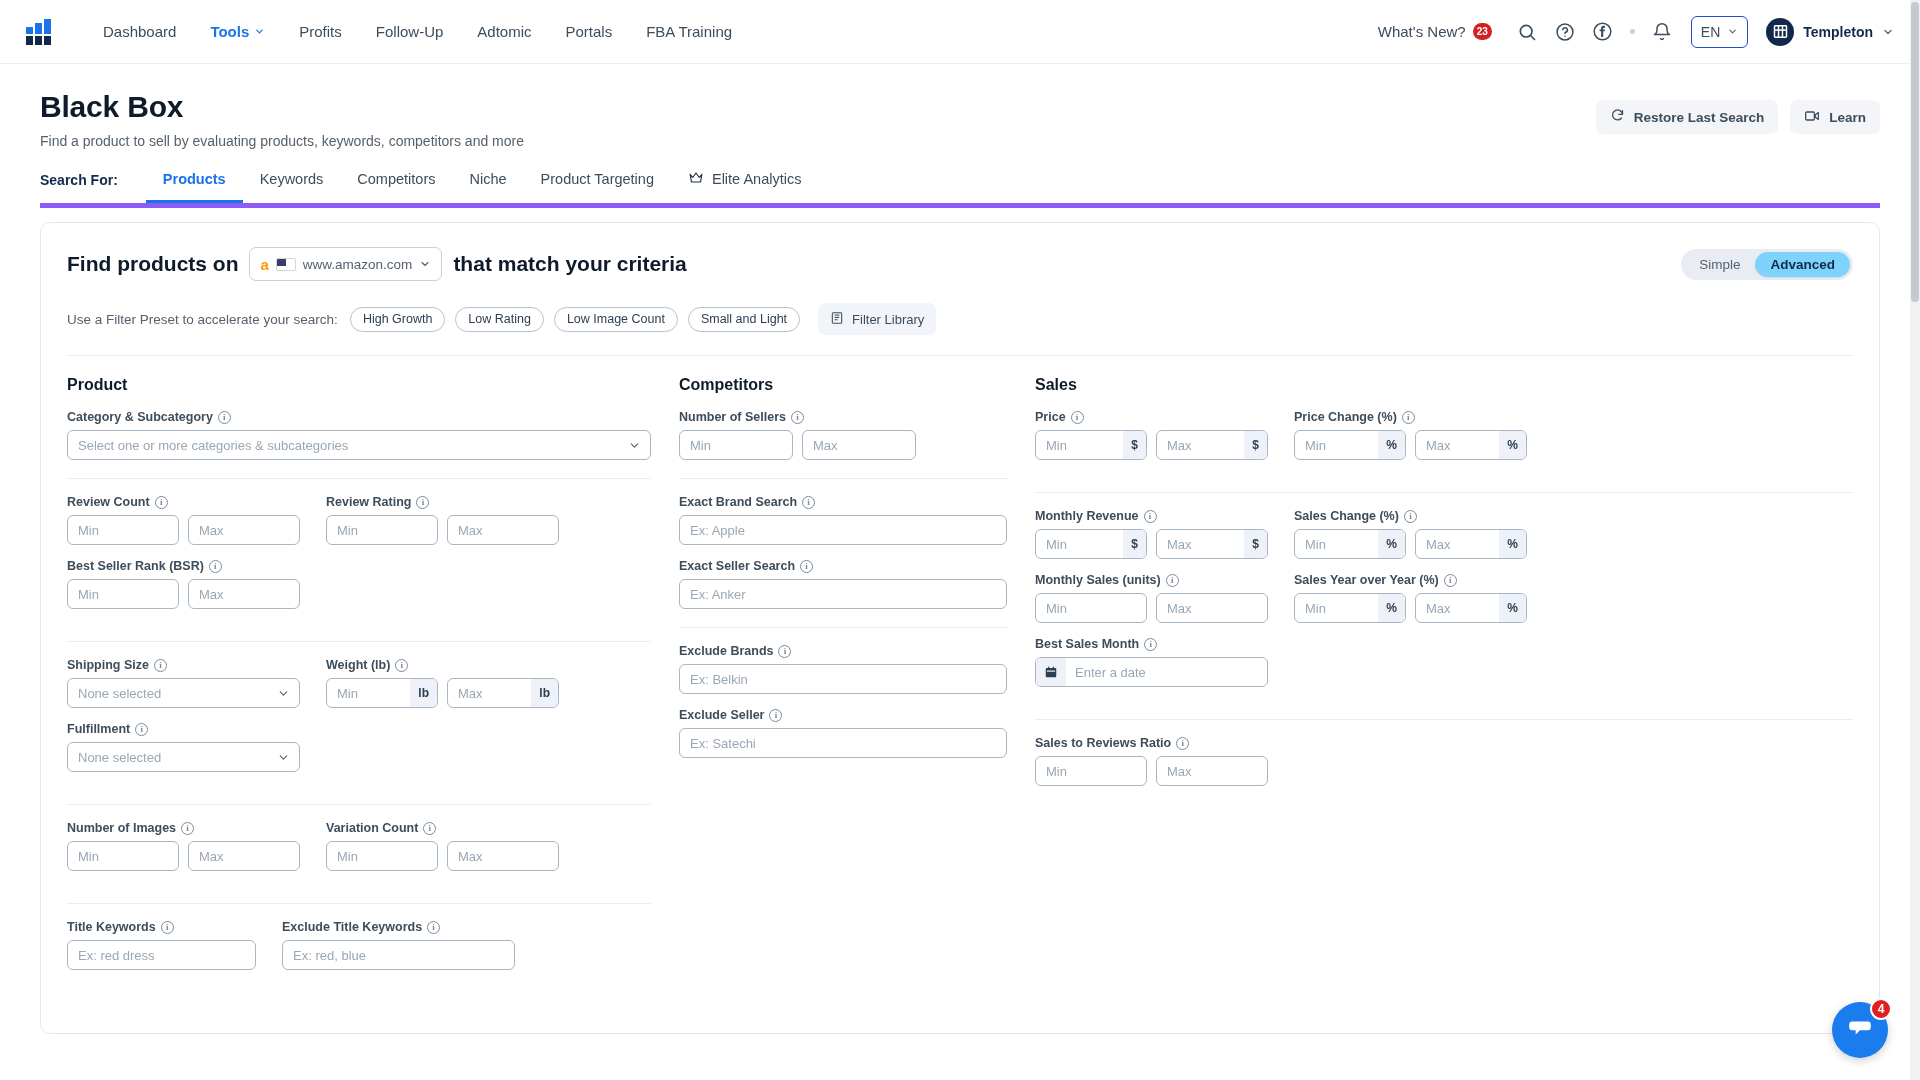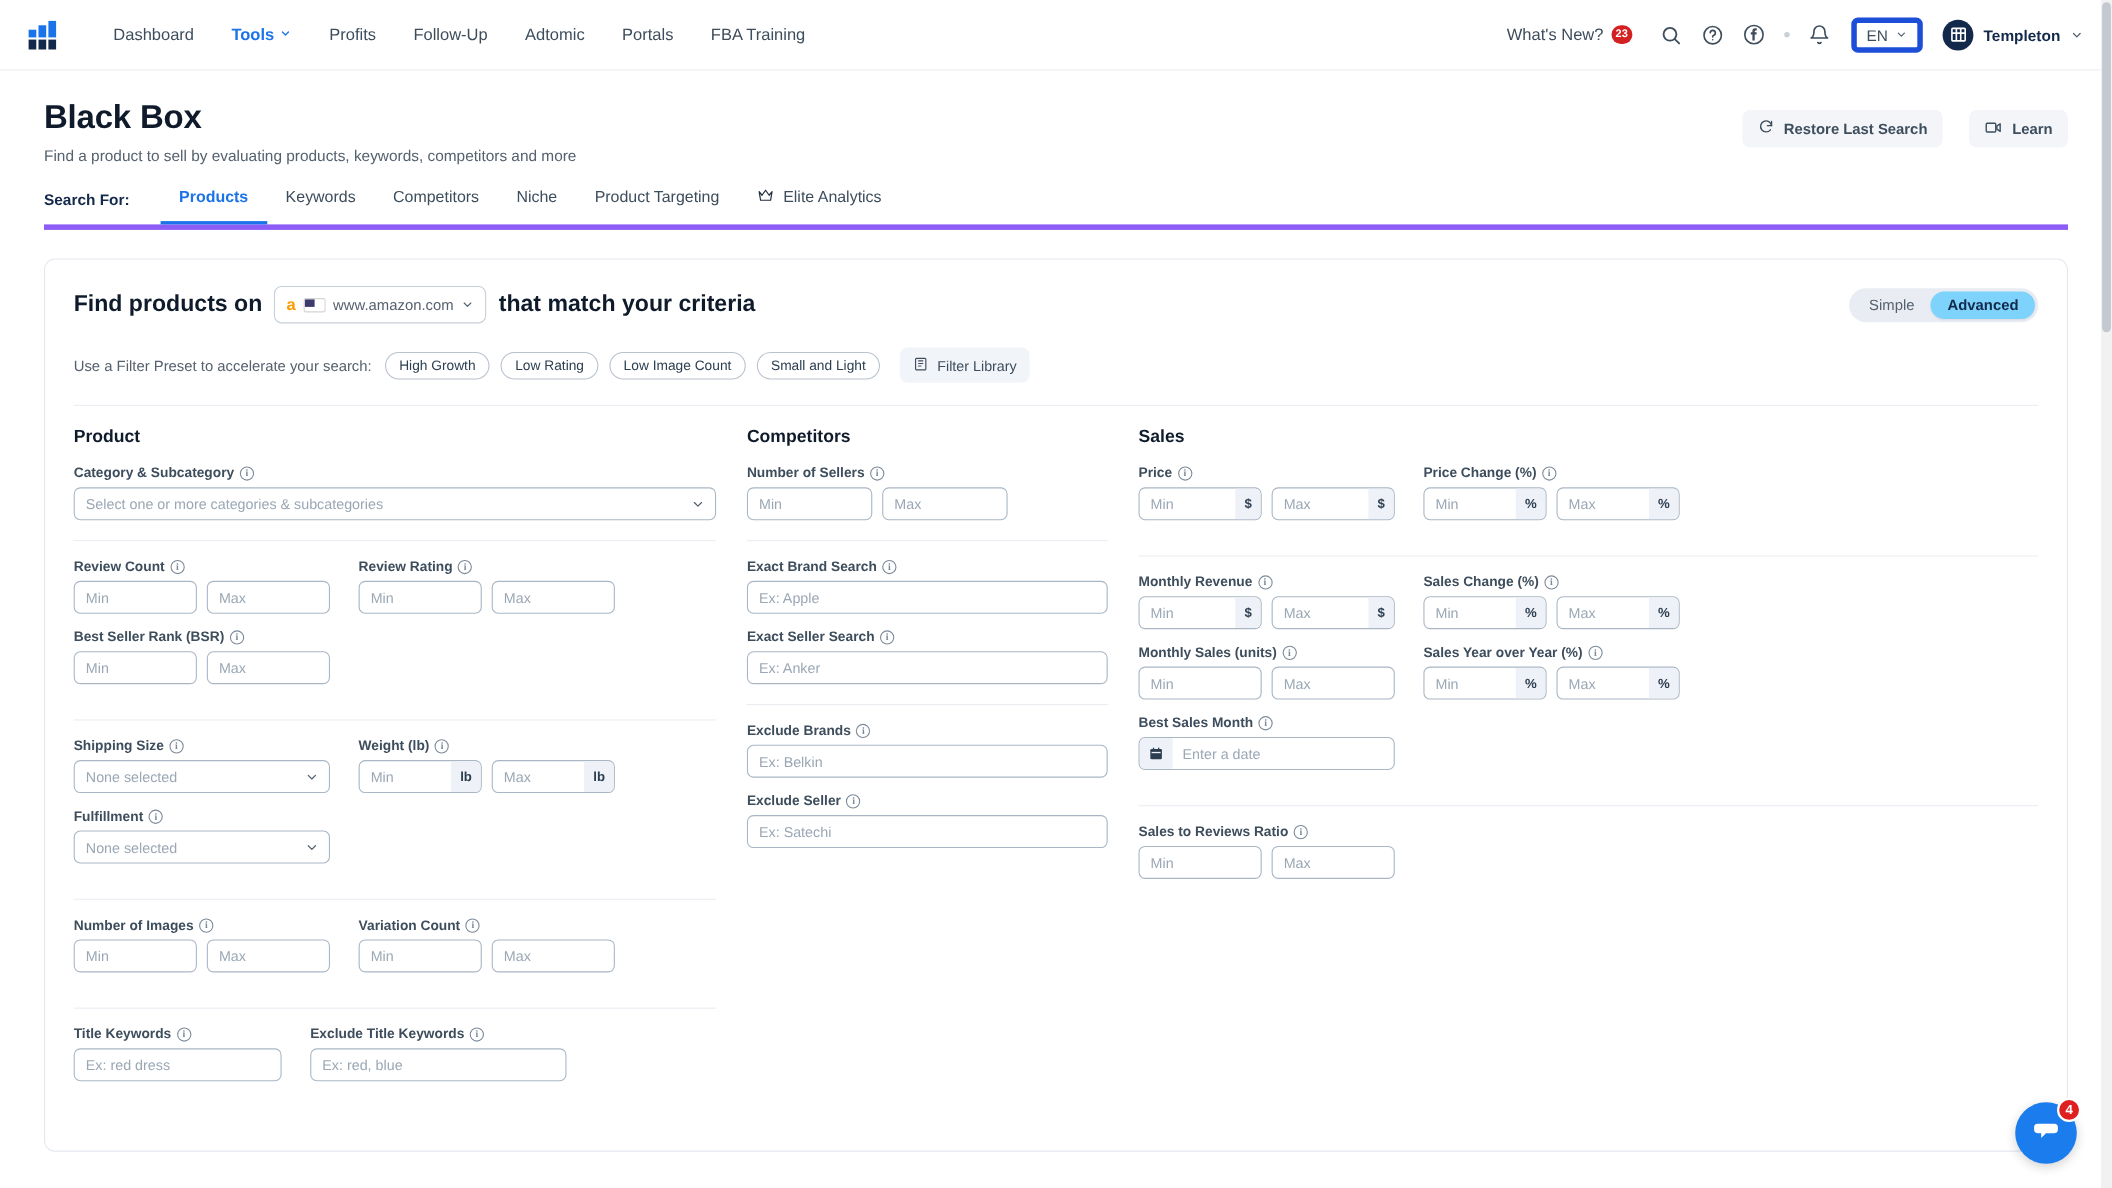--- a/index.html
+++ b/index.html
@@ -68,42 +68,42 @@
     display: inline-flex; align-items: center; justify-content: center;
     padding: 0 4px;
   }
   .icobtn {
     width: 38px; height: 38px;
     display: inline-flex; align-items: center; justify-content: center;
     cursor: pointer; color: #3d4d5c;
   }
   .dot-sep { width: 5px; height: 5px; border-radius: 50%; background: #c9d0d8; margin: 0 8px; }
   .langbox {
-    border: 5px solid #1d4ed8; border-radius: 6px;
+    border: 1px solid #1d4ed8; border-radius: 6px;
     height: 32px; padding: 0 9px;
     display: inline-flex; align-items: center; gap: 7px;
     font-size: 14px; color: #3d4d5c; cursor: pointer;
     margin-left: 10px;
   }
   .userbox {
     display: inline-flex; align-items: center; gap: 9px;
     margin-left: 18px; cursor: pointer;
     font-size: 14px; font-weight: 600; color: #13294b;
   }
   .avatar {
     width: 28px; height: 28px; border-radius: 50%;
     background: #13294b; color: #fff;
     display: inline-flex; align-items: center; justify-content: center;
   }
 
   
   .pagehead { padding: 26px 40px 0 40px; position: relative; }
   .page-title { font-size: 30px; font-weight: 700; color: #0f1b2b; margin: 0 0 9px 0; letter-spacing: -0.2px;}
   .page-sub { font-size: 14px; color: #55616e; margin: 0; }
-  .head-actions { position: absolute; right: 40px; top: 36px; display: flex; gap: 24px; }
+  .head-actions { position: absolute; right: 40px; top: 36px; display: flex; gap: 12px; }
   .ghostbtn {
     background: #f3f5f9; border: none; border-radius: 7px;
     height: 34px; padding: 0 14px;
     display: inline-flex; align-items: center; gap: 9px;
     font-size: 13.5px; font-weight: 600; color: #3d4d5c;
     cursor: pointer; font-family: inherit;
   }
 
   
   .tabsrow {
@@ -118,21 +118,21 @@
     padding: 0 17px 13px 17px;
     cursor: pointer;
     border-bottom: 3px solid transparent;
     display: inline-flex; align-items: center; gap: 8px;
     white-space: nowrap;
   }
   .tab.active { color: #1a73e8; font-weight: 600; border-bottom-color: #1a73e8; }
 
   
   .card {
-    margin: 26px 40px 0 40px;
+    margin: 14px 40px 0 40px;
     border: 1px solid #e4e8ee;
     border-radius: 10px;
     background: #fff;
     padding: 24px 26px 18px 26px;
     height: 812px;
     overflow: hidden;
   }
   .card-toprow { display: flex; align-items: center; }
   .find-title {
     font-size: 21px; font-weight: 700; color: #0f1b2b;

